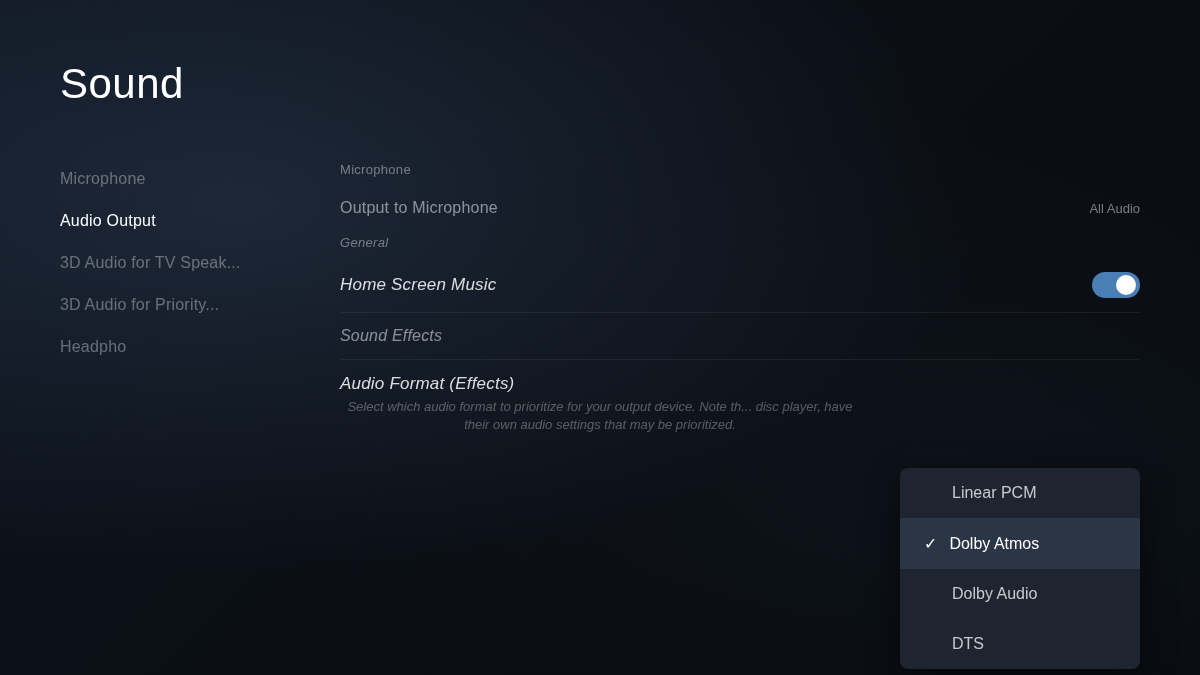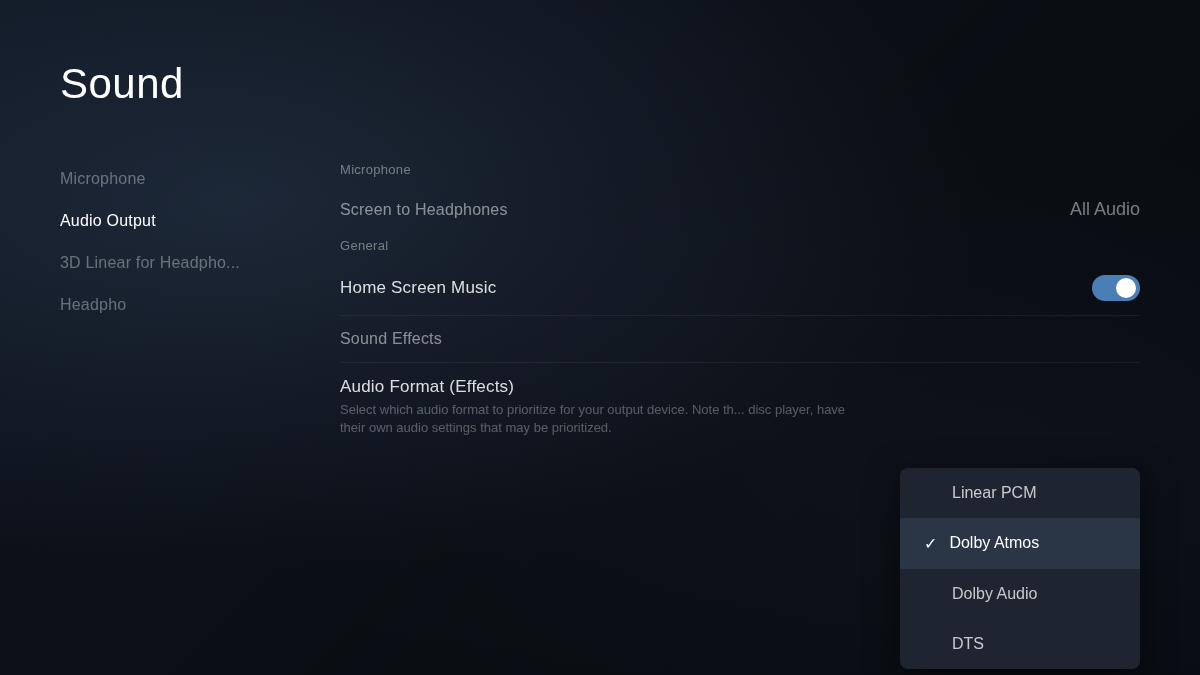--- a/index.html
+++ b/index.html
@@ -96,21 +96,21 @@
       letter-spacing: 0.2px;
     }
 
     .setting-label.active-section {
       color: rgba(255,255,255,0.85);
       font-size: 17px;
       font-weight: 500;
     }
 
     .setting-value {
-      font-size: 18px;
+      font-size: 13px;
       color: rgba(255,255,255,0.45);
     }
 
     
     .toggle {
       width: 48px;
       height: 26px;
       background: #3a5f8a;
       border-radius: 13px;
       position: relative;
@@ -132,47 +132,49 @@
       right: 4px;
       transition: right 0.2s;
     }
 
     .toggle.off .toggle-knob {
       right: 24px;
     }
 
     
     .general-section {
+      font-style: italic;
     }
 
     
     .setting-description {
       font-size: 13px;
       color: rgba(255,255,255,0.3);
       margin-top: 4px;
       line-height: 1.4;
       max-width: 520px;
+      text-align: center;
     }
 
     
     .dropdown-menu {
       position: absolute;
       right: 0;
       top: 310px;
       width: 240px;
       background: #1e2530;
       border-radius: 8px;
       overflow: hidden;
       box-shadow: 0 8px 32px rgba(0,0,0,0.6);
       z-index: 10;
     }
 
     .dropdown-item {
       display: flex;
-      align-items: flex-start;
+      align-items: center;
       padding: 16px 24px;
       font-size: 16px;
       color: rgba(255,255,255,0.75);
       cursor: pointer;
       position: relative;
     }
 
     .dropdown-item.selected {
       background: #2a3545;
       color: #ffffff;
@@ -206,34 +208,37 @@
   <div class="layout">
 
     <div class="sidebar">
       <div class="sidebar-item">
         <span>Microphone</span>
       </div>
       <div class="sidebar-item active">
         <span>Audio Output</span>
       </div>
       <div class="sidebar-item">
-        <span>3D Linear for Headpho...</span>
+        <span>3D Audio for TV Speak...</span>
+      </div>
+      <div class="sidebar-item">
+        <span>3D Audio for Priority...</span>
       </div>
       <div class="sidebar-item">
         <span>Headpho</span>
       </div>
     </div>
 
     <div class="main">
 
       <div class="headphones-section">
         <div class="section-label">Microphone</div>
 
         <div class="setting-row">
-          <span class="setting-label">Screen to Headphones</span>
+          <span class="setting-label">Output to Microphone</span>
           <span class="setting-value">All Audio</span>
         </div>
 
       </div>
 
       <div class="general-section">
         <div class="section-label">General</div>
 
         <div class="setting-row">
           <span class="setting-label active-section">Home Screen Music</span>

